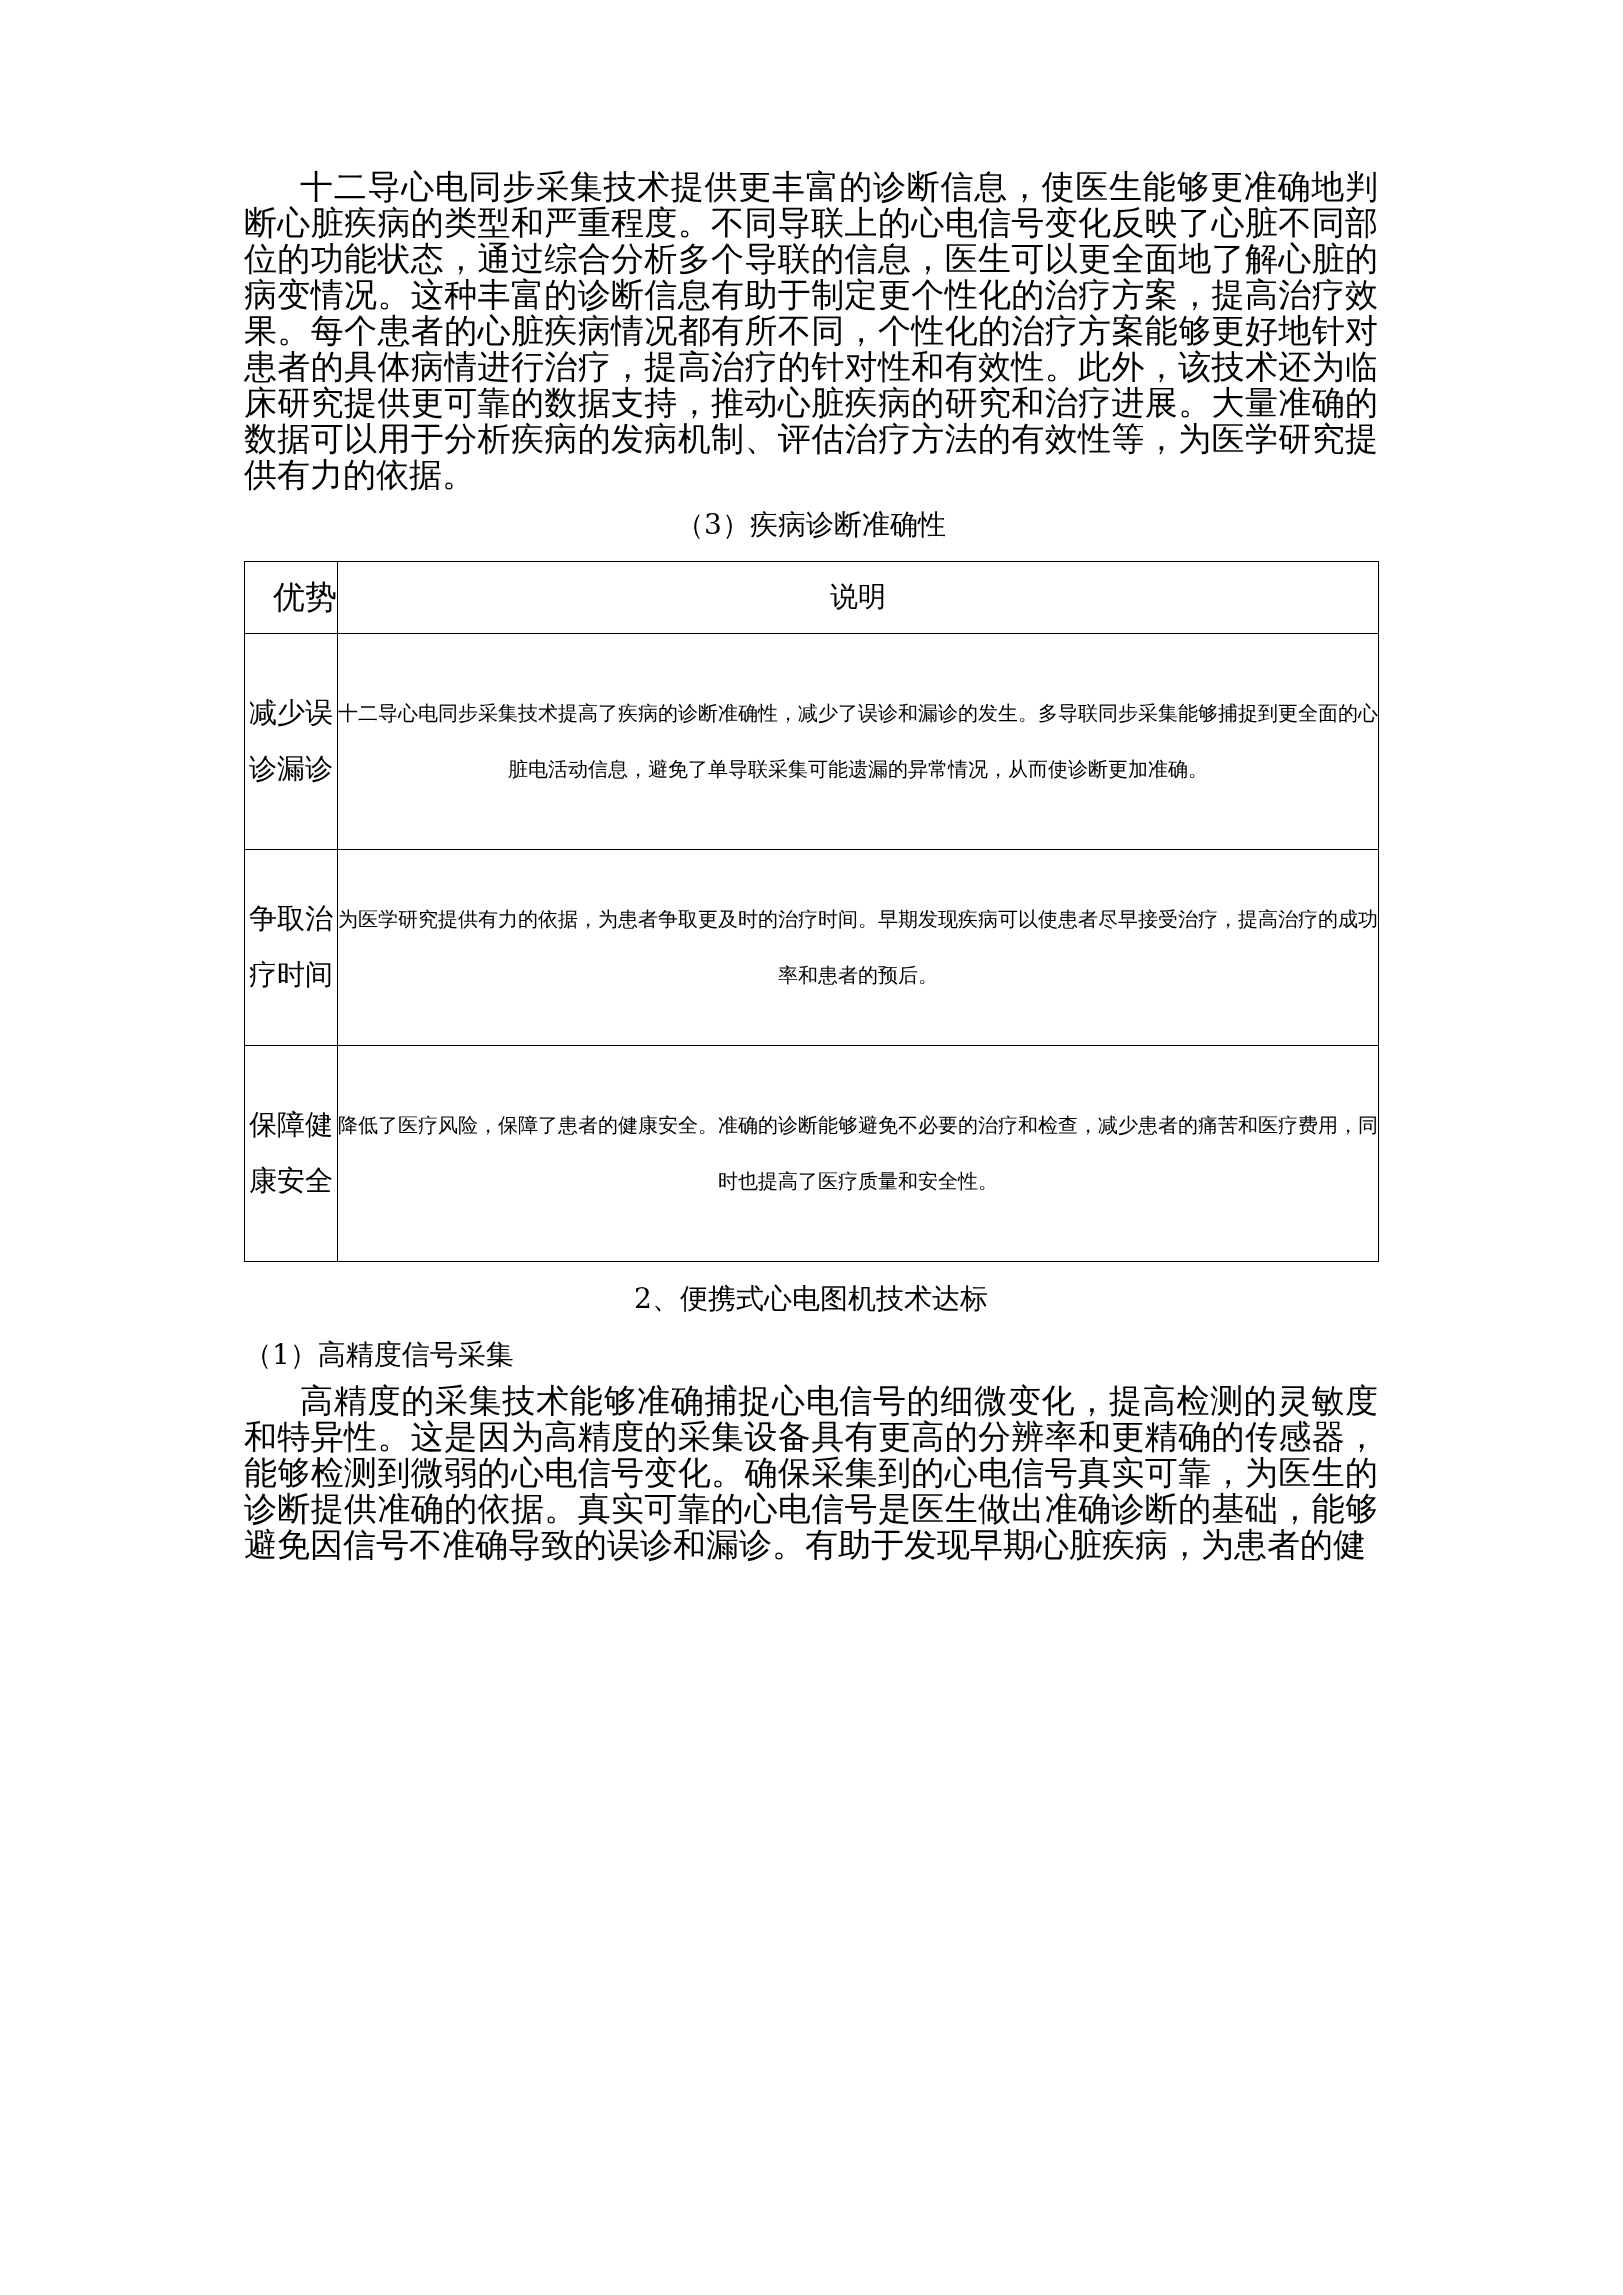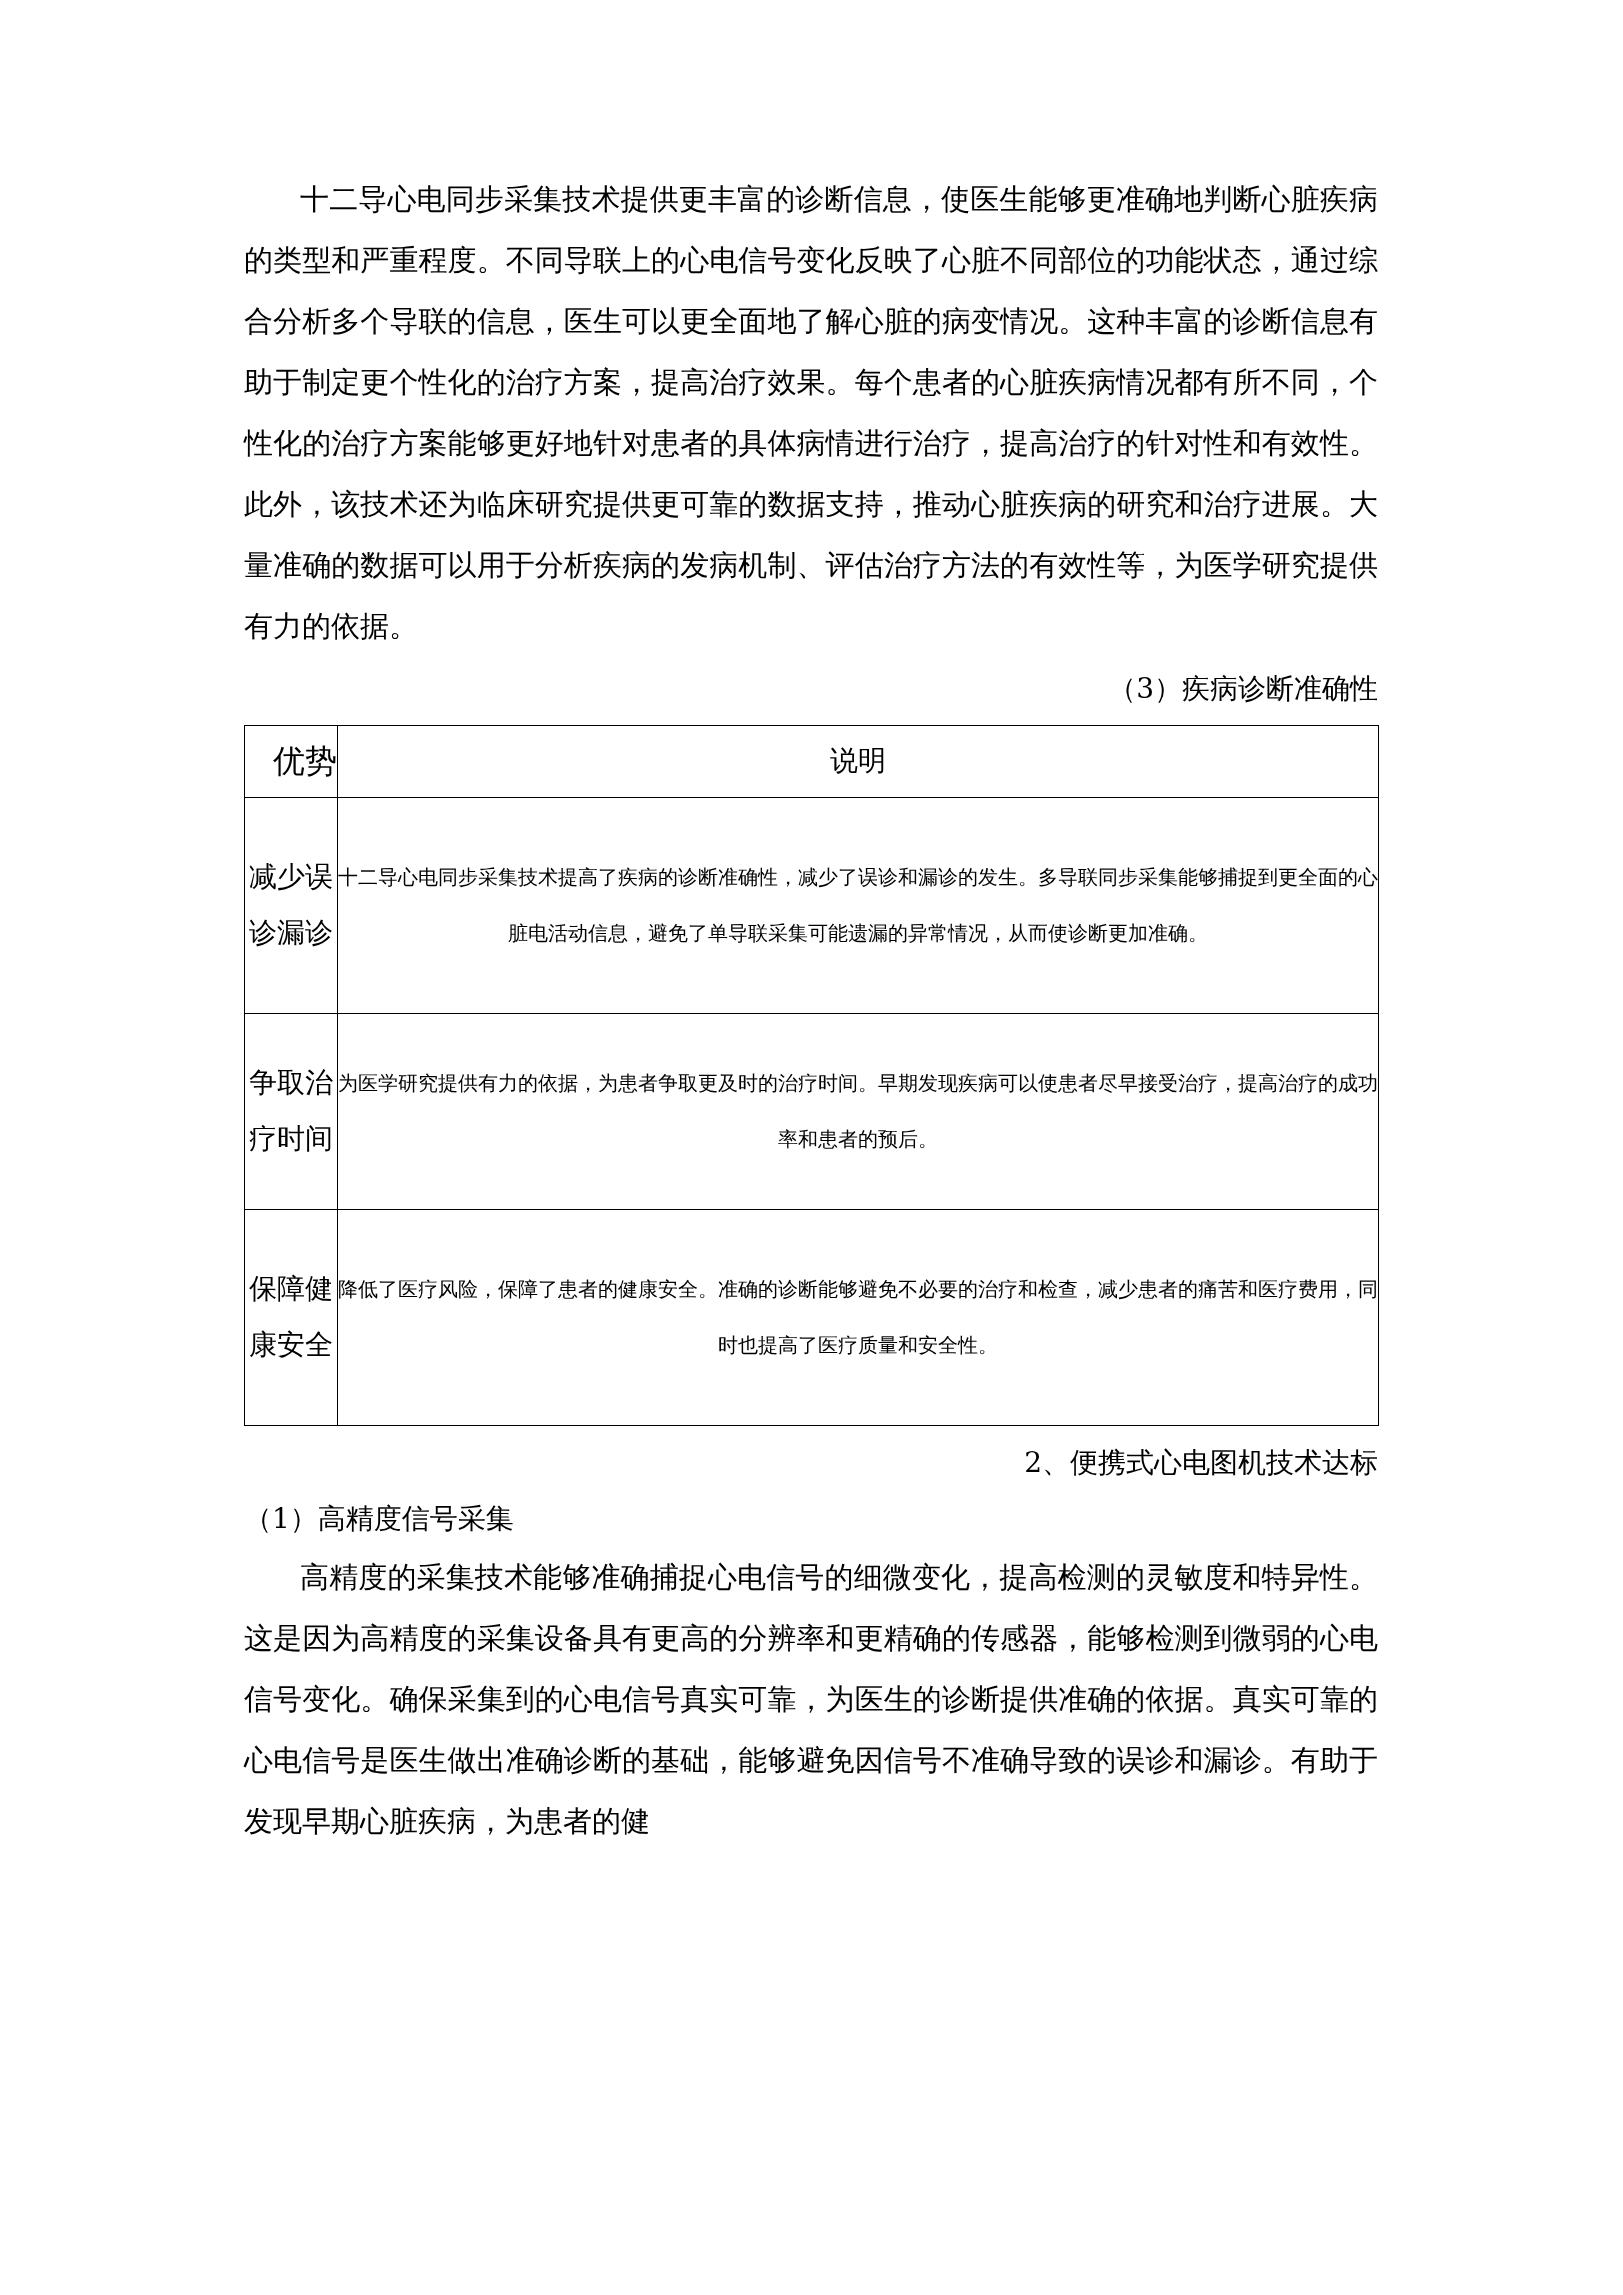--- a/index.html
+++ b/index.html
@@ -22,33 +22,33 @@
     overflow: hidden;
   }
   .content {
     position: absolute;
     left: 244px;
     top: 169px;
     width: 1134px;
   }
   
   .para {
-    font-size: 29px;
-    line-height: 61px;
+    font-size: 33px;
+    line-height: 36px;
     text-align: justify;
     text-justify: inter-ideograph;
     text-indent: 56px;
     margin: 0 0 0 0;
     letter-spacing: 0px;
     word-break: break-all;
   }
   .heading {
     font-size: 28px;
     line-height: 56px;
-    text-align: right;
+    text-align: center;
     text-indent: 0;
     margin: 0;
     white-space: nowrap;
   }
   .heading-indent {
     font-size: 28px;
     line-height: 56px;
     text-align: left;
     text-indent: 0;
     margin: 0;

